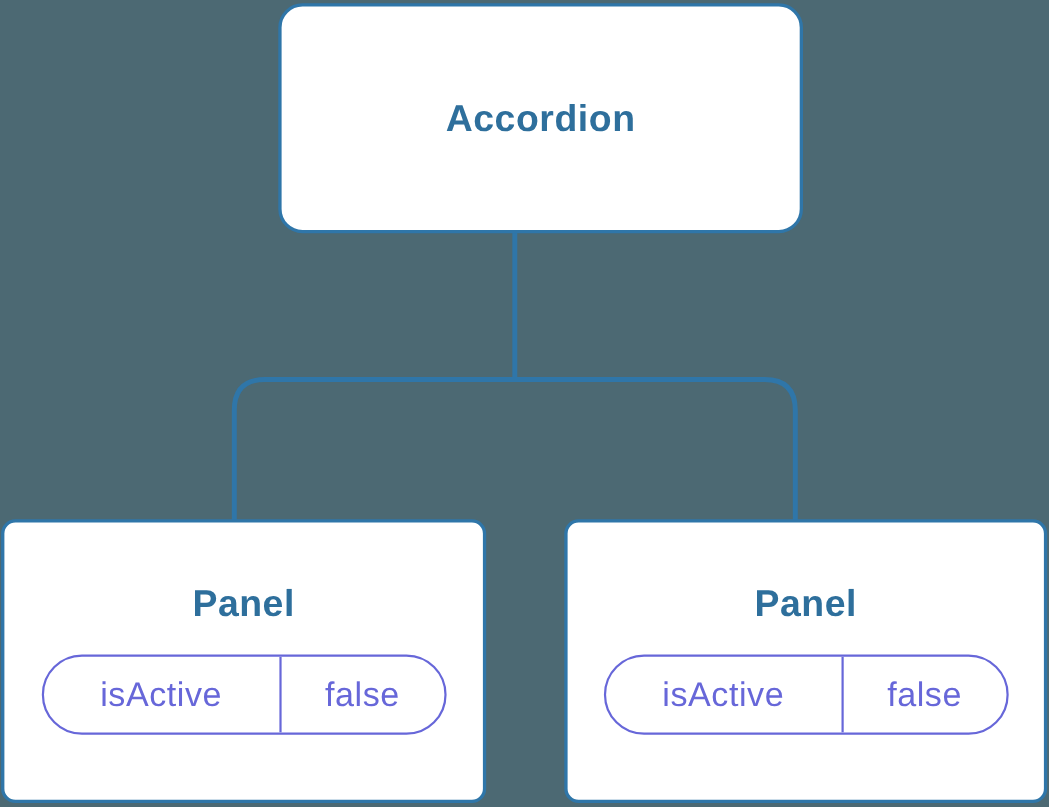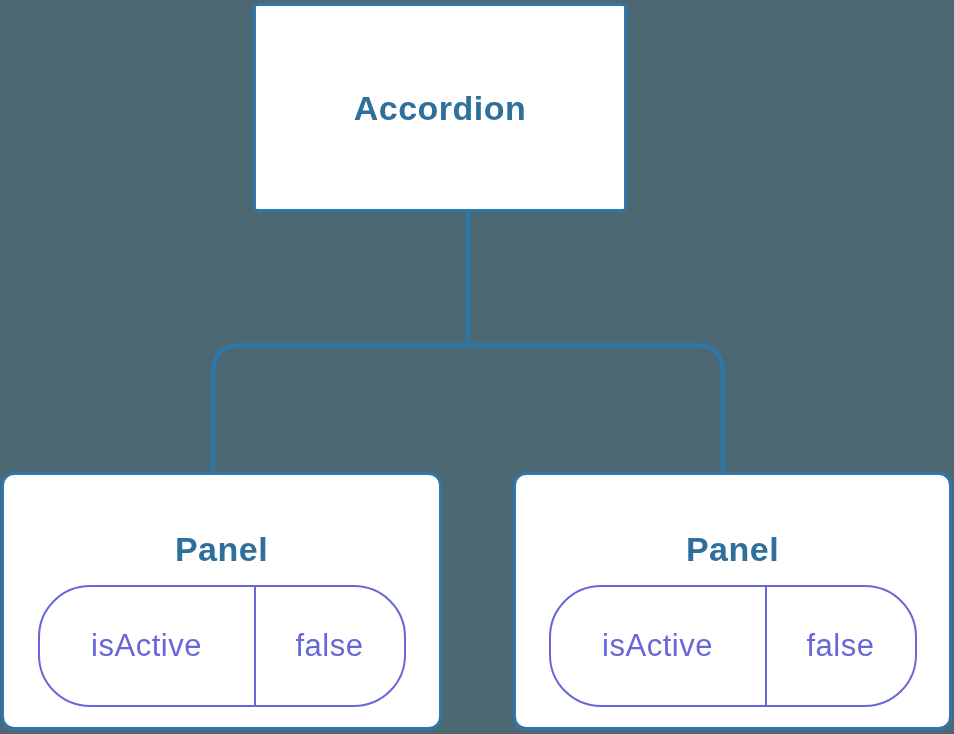--- a/index.html
+++ b/index.html
@@ -36,42 +36,42 @@
   .node {
     position: absolute;
     background: var(--node-bg);
     border: 3px solid var(--node-border);
     display: flex;
     flex-direction: column;
     align-items: center;
   }
   .node.root {
     left: 253px; top: 3px;
-    width: 374px; height: 209px;
-    border-radius: 4px;
+    width: 477px; height: 209px;
+    border-radius: 22px;
     justify-content: center;
   }
   .node.panel {
     top: 472px;
     width: 441px; height: 258px;
     border-radius: 13px;
     padding-top: 52px;
   }
   .node.panel.left  { left: 1px; }
   .node.panel.right { left: 513px; width: 439px; }
   .node-title {
     font-size: 34px;
     font-weight: 600;
     color: var(--title-text);
     line-height: 44px;
     letter-spacing: 0.5px;
   }
   .state-pill {
-    margin-top: 14px;
-    width: 368px; height: 122px;
+    margin-top: 24px;
+    width: 368px; height: 73px;
     border: 2.5px solid var(--state-accent);
     border-radius: 52px;
     display: flex;
     align-items: stretch;
     overflow: hidden;
     text-align: center;
   }
   .state-cell {
     display: flex;
     align-items: center;

